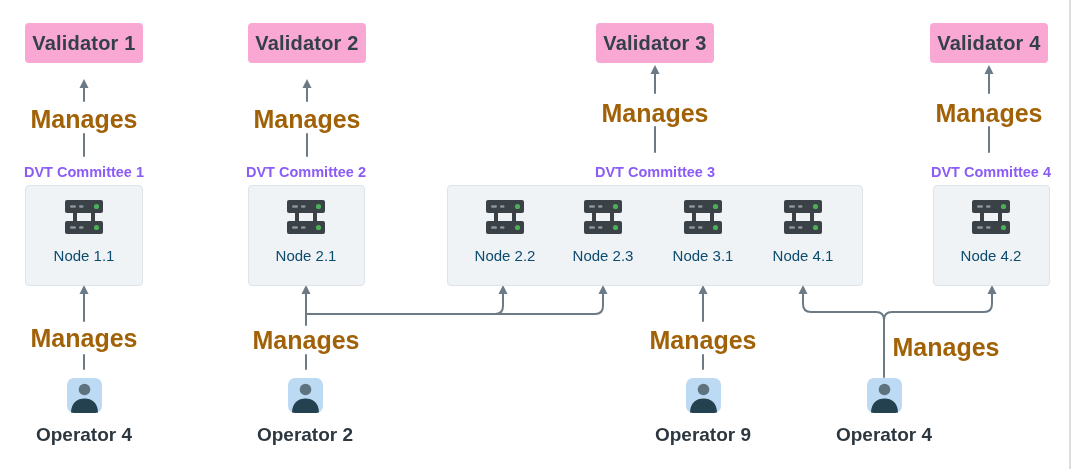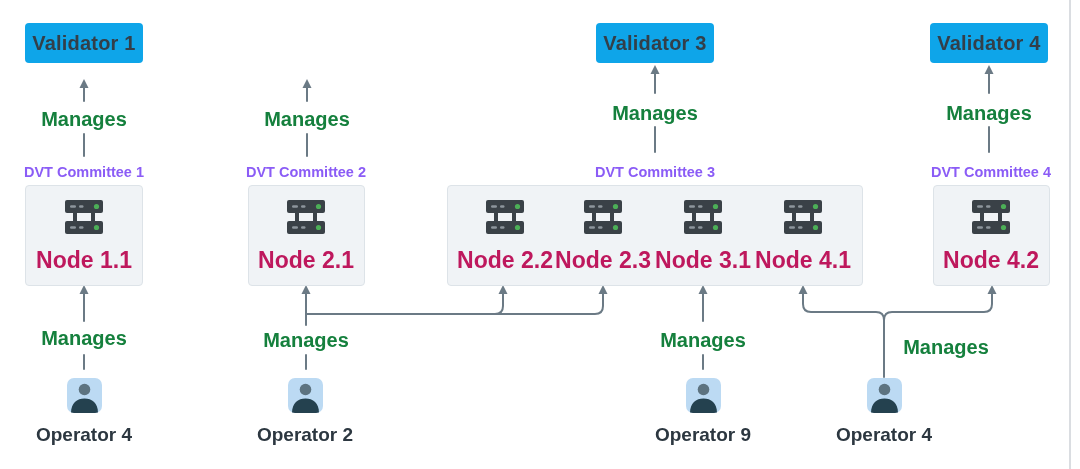--- a/index.html
+++ b/index.html
@@ -5,42 +5,42 @@
   * { margin:0; padding:0; box-sizing:border-box; }
   body { background:#ffffff; font-family:"Liberation Sans", sans-serif; }
   .canvas {
     position:relative; width:1080px; height:469px; background:#ffffff;
     overflow:hidden; color:#2c3740;
   }
   .edges-svg { position:absolute; left:0; top:0; }
 
   .validator {
     position:absolute; top:23px; width:118px; height:40px;
-    background:#0ea5e9; border-radius:4px;
+    background:#f9a8d4; border-radius:4px;
     display:flex; align-items:center; justify-content:center;
     font-size:20px; font-weight:600; color:#333f49; letter-spacing:0.2px;
   }
   .committee-label {
     position:absolute; transform:translateX(-50%);
     font-size:14.5px; font-weight:700; color:#8b5cf6; white-space:nowrap;
   }
   .committee {
     position:absolute; top:185px; height:101px;
     background:#f0f3f6; border:1px solid #dde3e8; border-radius:4px;
   }
   .node {
     position:absolute; top:199px; width:96px; transform:translateX(-50%);
     display:flex; flex-direction:column; align-items:center;
   }
   .node-label {
-    margin-top:8px; font-size:23px; font-weight:700; color:#be185d; white-space:nowrap;
+    margin-top:8px; font-size:15px; font-weight:400; color:#0c4a6e; white-space:nowrap;
   }
   .manages {
     position:absolute; transform:translate(-50%,-50%);
-    font-size:20px; font-weight:600; color:#15803d; white-space:nowrap;
+    font-size:25px; font-weight:600; color:#a16207; white-space:nowrap;
     background:transparent;
     text-align:right;
   }
   .operator-icon {
     position:absolute; width:35px; height:35px; border-radius:7px;
     background:#bcdaf3; overflow:hidden;
   }
   .op-label {
     position:absolute; transform:translateX(-50%);
     font-size:19px; font-weight:600; color:#2c3740; white-space:nowrap;
@@ -88,20 +88,21 @@
       <polygon points="306,285 301.5,294 310.5,294"></polygon>
       <polygon points="503,285 498.5,294 507.5,294"></polygon>
       <polygon points="603,285 598.5,294 607.5,294"></polygon>
       <polygon points="703,285 698.5,294 707.5,294"></polygon>
       <polygon points="803,285 798.5,294 807.5,294"></polygon>
       <polygon points="992,285 987.5,294 996.5,294"></polygon>
     </g>
   </svg>
 
   <div class="validator" style="left:25px">Validator 1</div>
+  <div class="validator" style="left:248px">Validator 2</div>
   <div class="validator" style="left:596px">Validator 3</div>
   <div class="validator" style="left:930px">Validator 4</div>
 
   <div class="manages" style="left:84px;top:119px">Manages</div>
   <div class="manages" style="left:307px;top:119px">Manages</div>
   <div class="manages" style="left:655px;top:113px">Manages</div>
   <div class="manages" style="left:989px;top:113px">Manages</div>
 
   <div class="committee-label" style="left:84px;top:164px">DVT Committee 1</div>
   <div class="committee-label" style="left:306px;top:164px">DVT Committee 2</div>

